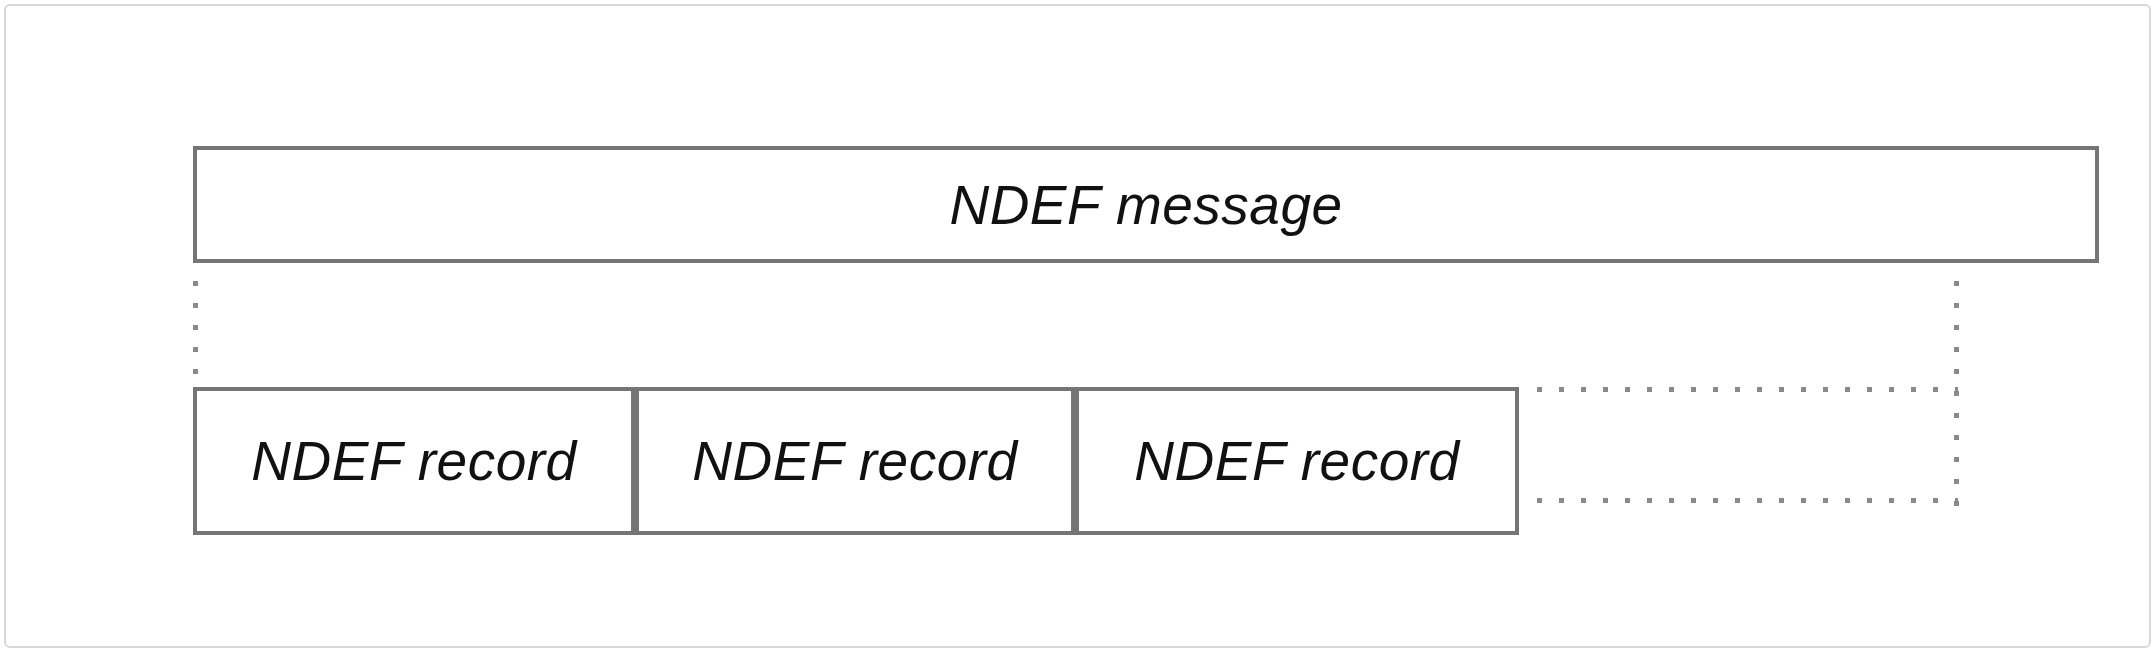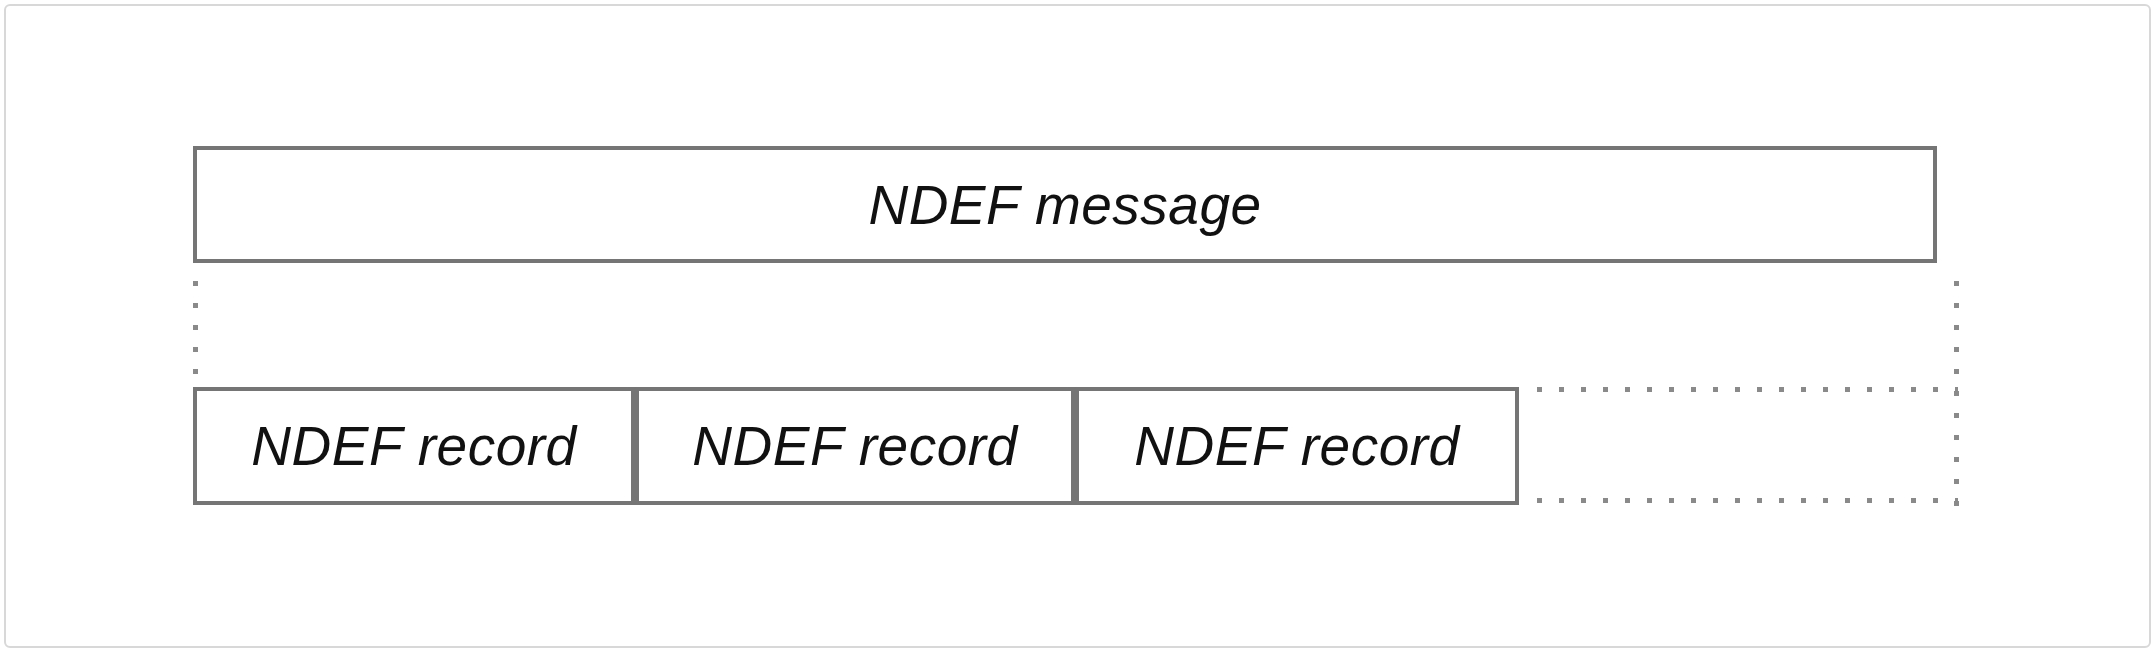--- a/index.html
+++ b/index.html
@@ -35,34 +35,34 @@
     justify-content: center;
     font-style: italic;
     font-size: 55px;
     color: #111111;
     letter-spacing: 0.5px;
     white-space: nowrap;
   }
   .message-box {
     left: 193px;
     top: 146px;
-    width: 1744px;
+    width: 1906px;
     height: 117px;
   }
   .records-row {
     position: absolute;
     left: 193px;
     top: 387px;
     display: flex;
   }
   .record-box {
     position: relative;
     box-sizing: border-box;
     width: 442px;
-    height: 118px;
+    height: 148px;
     border: 4px solid #757575;
     background: #ffffff;
     display: flex;
     align-items: center;
     justify-content: center;
     font-style: italic;
     font-size: 55px;
     color: #111111;
     letter-spacing: 0.5px;
     white-space: nowrap;

